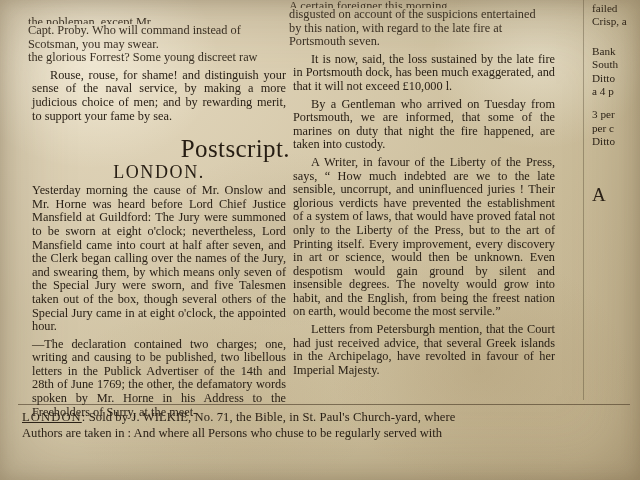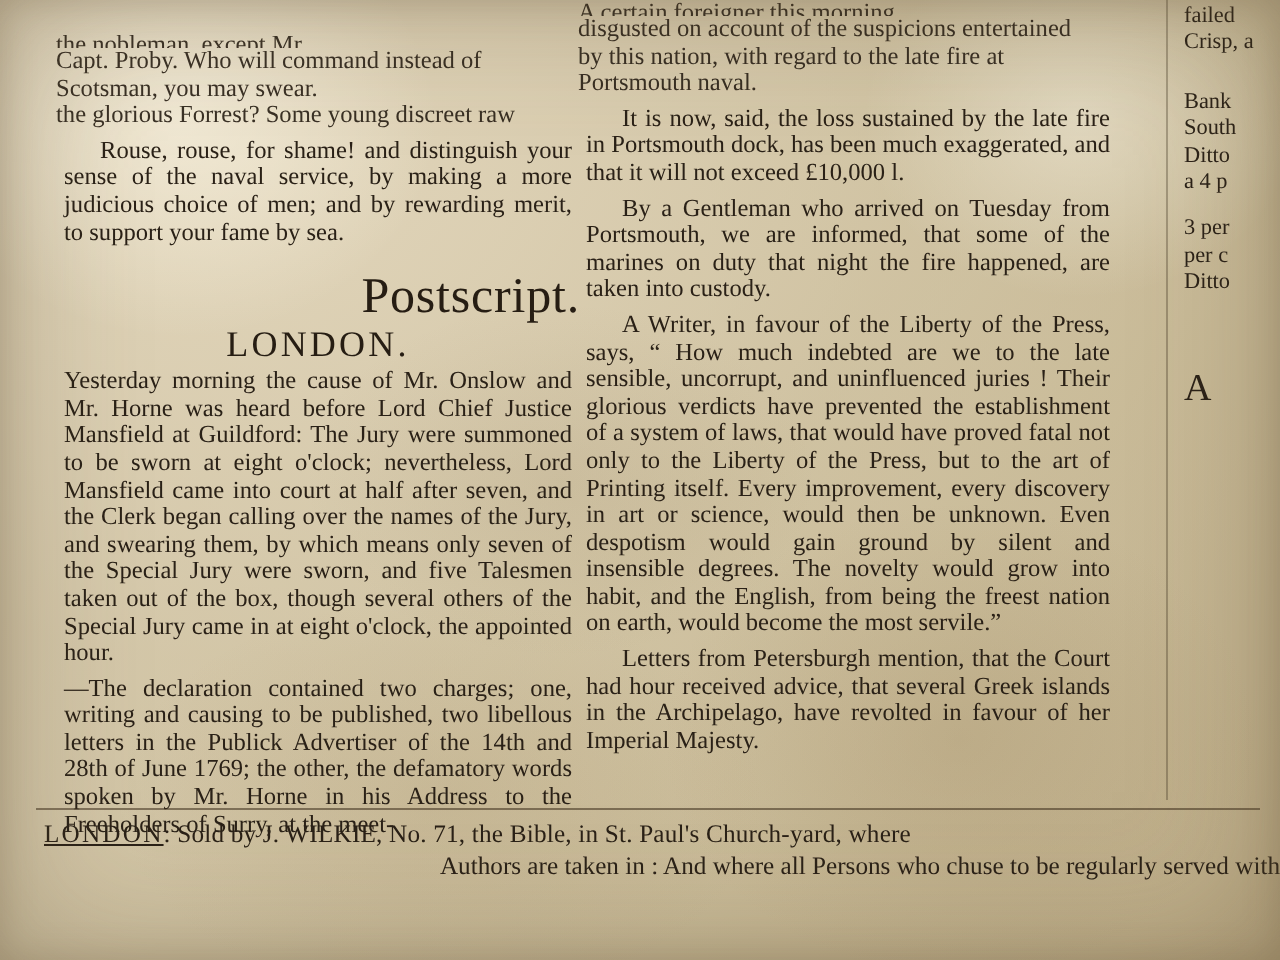--- a/index.html
+++ b/index.html
@@ -121,21 +121,21 @@
   .colophon {
     position: absolute;
     left: 22px;
     top: 410px;
     width: 618px;
     color: #2a2117;
     font-size: 12.6px;
     line-height: 15px;
   }
   .colophon .line1 { letter-spacing: 0.1px; }
-  .colophon .line2 { text-align: right; margin-top: 1px; }
+  .colophon .line2 { text-align: left; margin-top: 1px; }
   .smallcaps {
     font-variant: small-caps;
     letter-spacing: 1.1px;
     text-decoration: underline;
   }
 
   .right-rule {
     position: absolute;
     top: 0;
     bottom: 0;
@@ -179,27 +179,27 @@
 
     <p class="para noindent">Yesterday morning the cause of Mr. Onslow and Mr. Horne was heard before Lord Chief Justice Mansfield at Guildford: The Jury were summoned to be sworn at eight o'clock; nevertheless, Lord Mansfield came into court at half after seven, and the Clerk began calling over the names of the Jury, and swearing them, by which means only seven of the Special Jury were sworn, and five Talesmen taken out of the box, though several others of the Special Jury came in at eight o'clock, the appointed hour.</p>
     <p class="para noindent">—The declaration contained two charges; one, writing and causing to be published, two libellous letters in the Publick Advertiser of the 14th and 28th of June 1769; the other, the defamatory words spoken by Mr. Horne in his Address to the Freeholders of Surry, at the meet-</p>
   </div>
 
   <div class="col blur" id="col-mid">
     <div class="top-clip">
       <span class="cut">A certain foreigner this morning</span>
       <div>disgusted on account of the suspicions entertained</div>
       <div>by this nation, with regard to the late fire at</div>
-      <div>Portsmouth naval.</div>
+      <div>Portsmouth seven.</div>
     </div>
 
     <p class="para">It is now, said, the loss sustained by the late fire in Portsmouth dock, has been much exaggerated, and that it will not exceed £10,000 l.</p>
     <p class="para">By a Gentleman who arrived on Tuesday from Portsmouth, we are informed, that some of the marines on duty that night the fire happened, are taken into custody.</p>
     <p class="para">A Writer, in favour of the Liberty of the Press, says, “ How much indebted are we to the late sensible, uncorrupt, and uninfluenced juries !  Their glorious verdicts have prevented the establishment of a system of laws, that would have proved fatal not only to the Liberty of the Press, but to the art of Printing itself.  Every improvement, every discovery in art or science, would then be unknown.  Even despotism would gain ground by silent and insensible degrees.  The novelty would grow into habit, and the English, from being the freest nation on earth, would become the most servile.”</p>
-    <p class="para">Letters from Petersburgh mention, that the Court had hour received advice, that several Greek islands in the Archipelago, have revolted in favour of her Imperial Majesty.</p>
+    <p class="para">Letters from Petersburgh mention, that the Court had just received advice, that several Greek islands in the Archipelago, have revolted in favour of her Imperial Majesty.</p>
   </div>
 
   <div class="right-rule" id="rr1"></div>
 
   <div class="col blur" id="col-right">
     <div style="height:2px"></div>
     <div>failed</div>
     <div>Crisp, a</div>
     <div style="height:16px"></div>
     <div>Bank</div>

